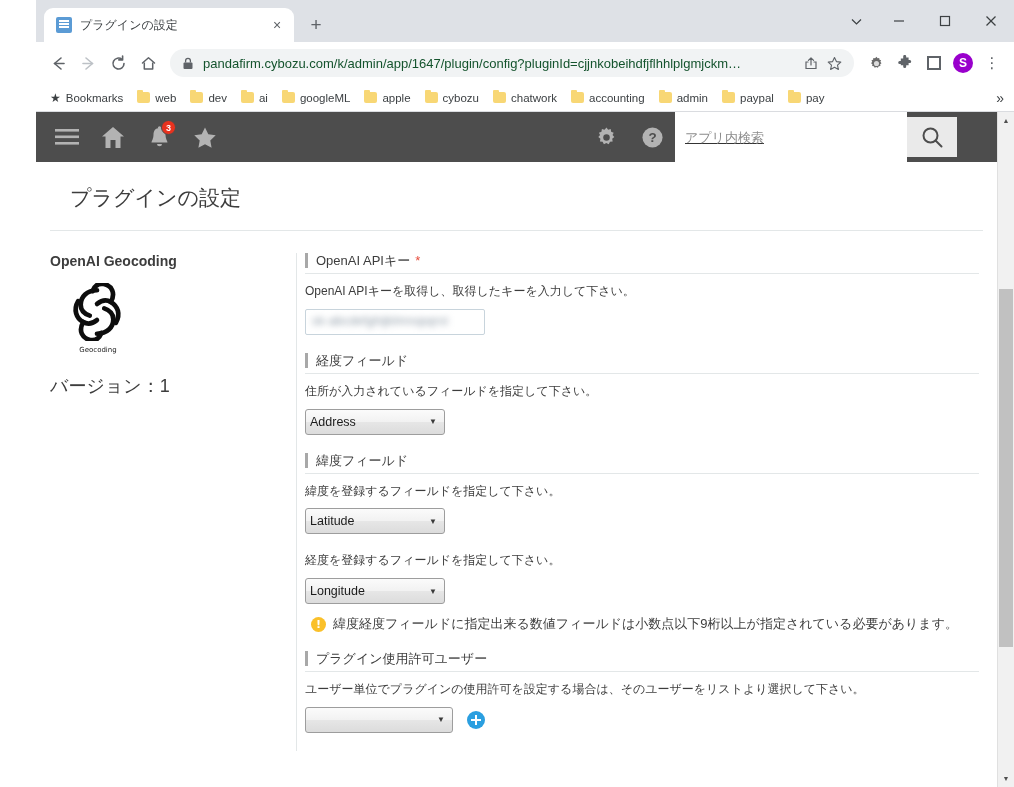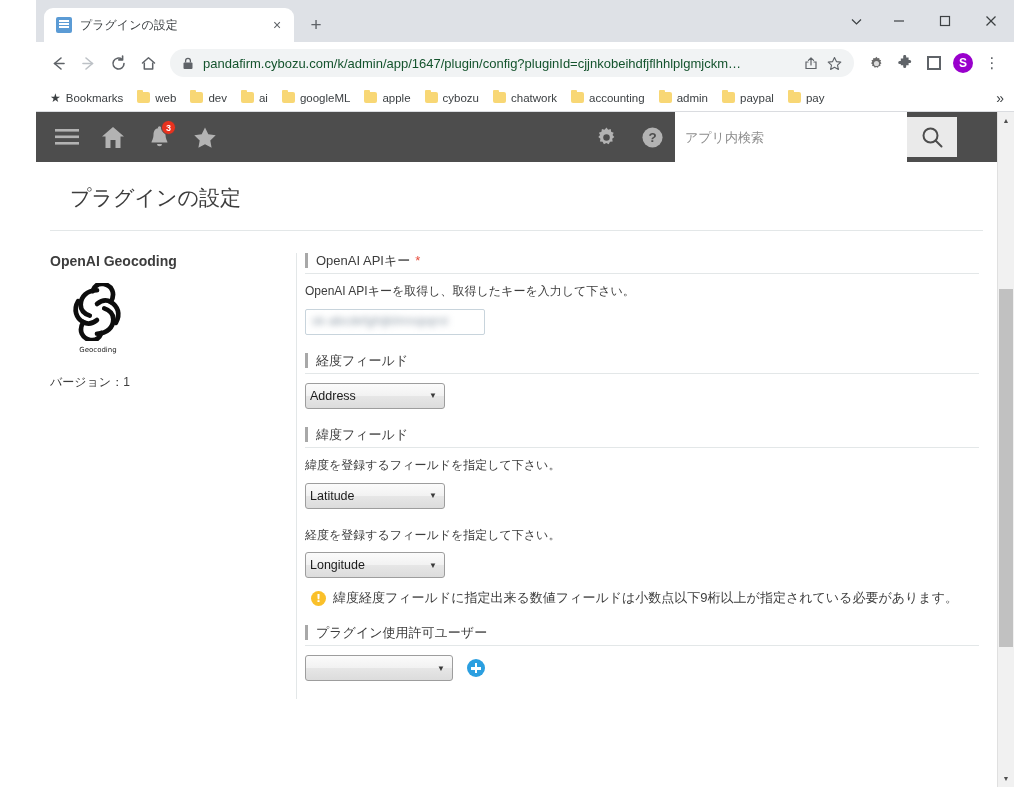--- a/index.html
+++ b/index.html
@@ -117,20 +117,21 @@
     font-size: 9px; font-weight: bold; min-width: 15px; height: 15px; border-radius: 8px;
     display: flex; align-items: center; justify-content: center; padding: 0 3px;
     border: 1px solid #4d4d4d;
   }
   .kt-spacer { flex: 1; }
   .kt-search-wrap { display: flex; align-items: center; height: 50px; }
   .kt-search-input {
     width: 232px; height: 52px; background: #fff; border: none; outline: none;
     font-size: 13px; color: #333; padding: 0 10px;
     font-family: "Liberation Sans", "DejaVu Sans", sans-serif;
+    text-decoration: underline;
   }
   .kt-search-input::placeholder { color: #8c8c8c; }
   .kt-search-btn {
     width: 50px; height: 40px; background: #eaeaea; display: flex;
     align-items: center; justify-content: center; color: #4d4d4d;
   }
   .kt-header-tail { width: 40px; height: 50px; background: #4d4d4d; }
 
   
   .kt-body { padding: 0; background: #fff; height: calc(100% - 50px); overflow: hidden; }
@@ -141,21 +142,21 @@
   }
 
   .content { display: flex; padding: 22px 0 0 0; }
   .plugin-info { width: 260px; padding: 0 0 0 14px; flex: none; }
   .plugin-name { font-size: 14px; font-weight: bold; color: #3d3d3d; margin-bottom: 14px; }
   .plugin-logo { margin: 0 0 0 18px; }
   .plugin-logo-caption {
     font-size: 7px; color: #222; text-align: center; width: 60px; margin-top: 1px;
     font-family: "DejaVu Sans", sans-serif;
   }
-  .plugin-version { font-size: 12px; color: #3d3d3d; margin-top: 20px; }
+  .plugin-version { font-size: 18px; color: #3d3d3d; margin-top: 20px; }
 
   .settings { flex: 1; border-left: 1px solid #e3e7e8; padding: 0 18px 0 8px; }
 
   .field-block { margin-bottom: 0; }
   .field-label-row {
     display: flex; align-items: center; border-bottom: 1px solid #e3e7e8;
     padding: 0 0 5px 0; margin-bottom: 9px;
   }
   .field-label {
     font-size: 13px; color: #3d3d3d; border-left: 3px solid #a8a8a8;
@@ -472,20 +473,21 @@
                 <span class="blur-text">sk-abcdefghijklmnopqrst</span>
               </div>
             </div>
 
             <div class="gap-md"></div>
 
             <div class="field-block">
               <div class="field-label-row">
                 <span class="field-label">経度フィールド</span>
               </div>
+              <div class="field-desc">住所が入力されているフィールドを指定して下さい。</div>
               <div class="kt-select sel-w140">
                 <span class="sel-text">Address</span>
                 <span class="sel-arrow">▼</span>
               </div>
             </div>
 
             <div class="gap-md"></div>
 
             <div class="field-block">
               <div class="field-label-row">
@@ -512,20 +514,21 @@
               <span class="warn-icon">!</span>
               <span class="warn-text">緯度経度フィールドに指定出来る数値フィールドは小数点以下9桁以上が指定されている必要があります。</span>
             </div>
 
             <div class="gap-md"></div>
 
             <div class="field-block">
               <div class="field-label-row">
                 <span class="field-label">プラグイン使用許可ユーザー</span>
               </div>
+              <div class="field-desc">ユーザー単位でプラグインの使用許可を設定する場合は、そのユーザーをリストより選択して下さい。</div>
               <div class="row-inline">
                 <div class="kt-select sel-w148">
                   <span class="sel-text"></span>
                   <span class="sel-arrow">▼</span>
                 </div>
                 <div class="add-btn"></div>
               </div>
             </div>
 
             <div class="gap-md"></div>

